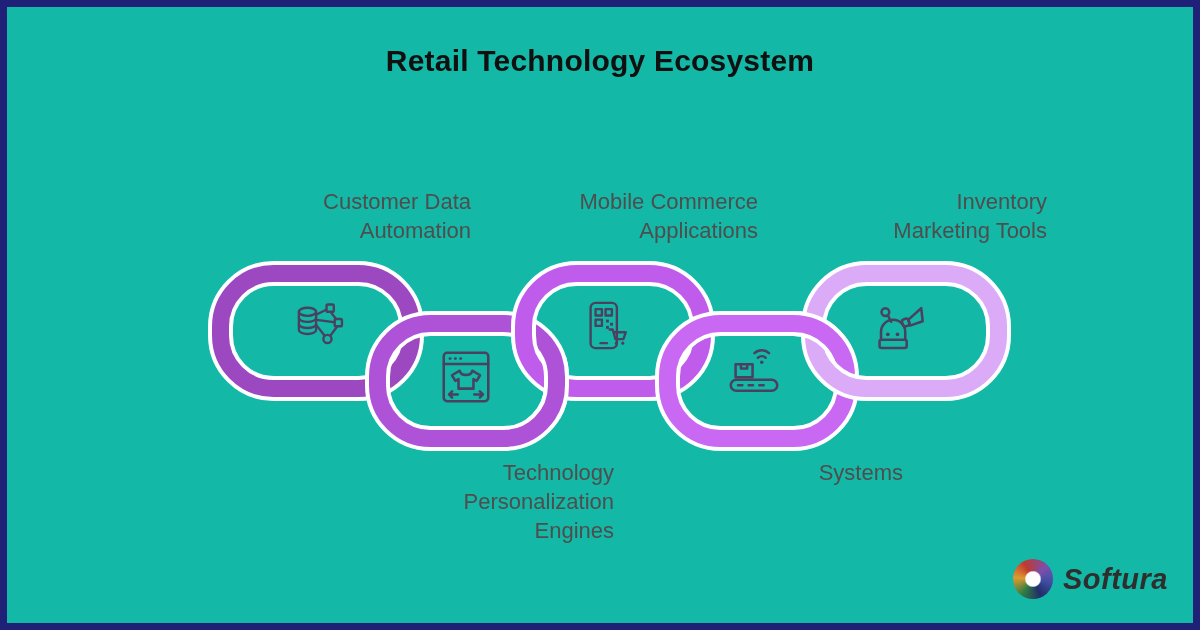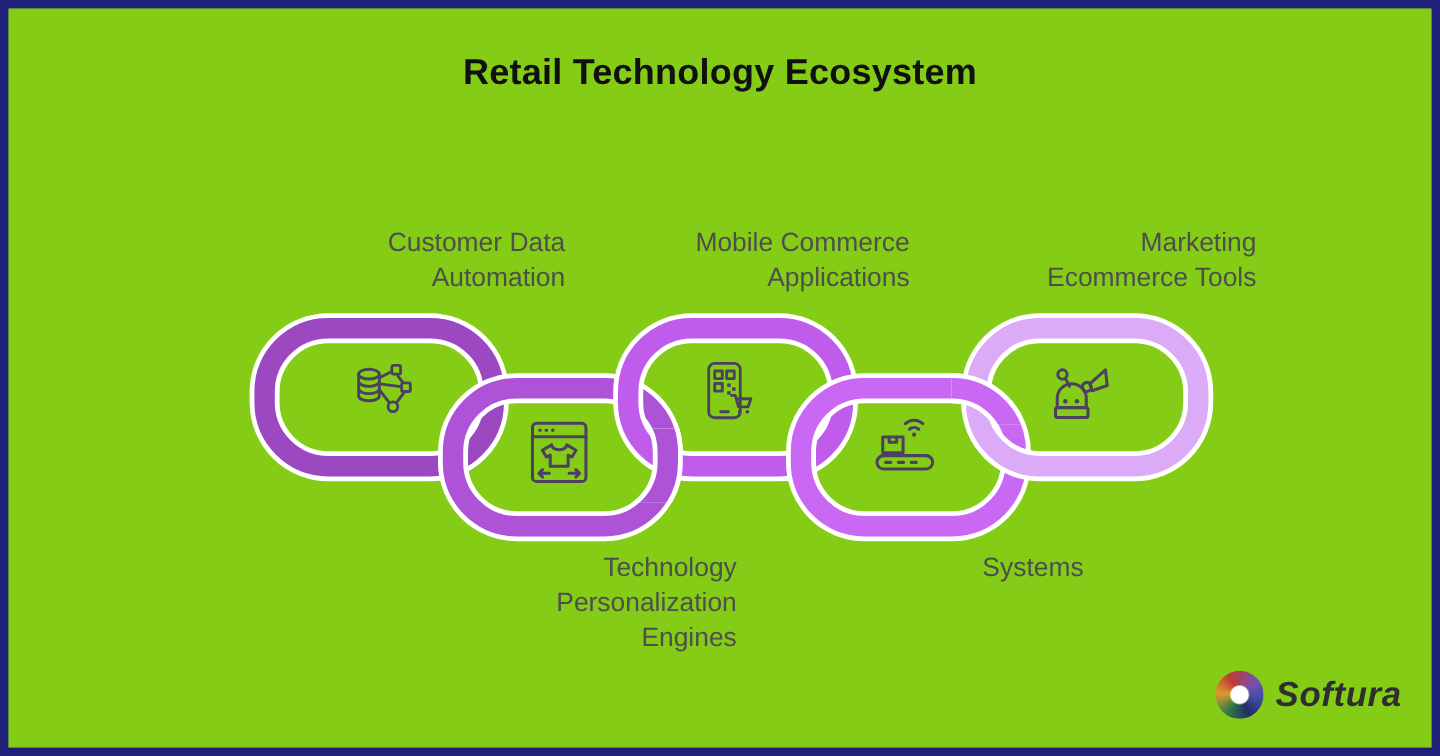--- a/index.html
+++ b/index.html
@@ -1,17 +1,17 @@
 <!DOCTYPE html>
 <html><head>
 <meta charset="utf-8">
 <style>
   html,body{margin:0;padding:0;background:#fff;}
   .canvas{position:relative;width:1200px;height:630px;box-sizing:border-box;
-          border:7px solid #1f2178;background:#84cc16;overflow:hidden;
+          border:7px solid #1f2178;background:#14b8a6;overflow:hidden;
           font-family:"Liberation Sans",sans-serif;}
   .title{position:absolute;top:36px;left:0;right:0;text-align:center;
          font-size:30px;line-height:36px;font-weight:700;color:#101010;letter-spacing:.2px;}
   .label{position:absolute;text-align:right;color:#4e4e4e;font-size:22px;line-height:29px;
          width:300px;transform:translateX(-50%);}
   .label .line{display:block;}
   .chain-svg{position:absolute;left:0;top:0;}
   .icon{position:absolute;}
   .icon svg{width:100%;height:100%;display:block;}
   .logo{position:absolute;right:25px;bottom:24px;display:flex;align-items:center;gap:10px;justify-content:center;}
@@ -155,22 +155,22 @@
     <span class="line">Customer Data</span>
     <span class="line">Automation</span>
   </div>
 
   <div class="label" style="left:601px;top:180px;">
     <span class="line">Mobile Commerce</span>
     <span class="line">Applications</span>
   </div>
 
   <div class="label" style="left:890px;top:180px;">
-    <span class="line">Marketing</span>
-    <span class="line">Ecommerce Tools</span>
+    <span class="line">Inventory</span>
+    <span class="line">Marketing Tools</span>
   </div>
 
   <div class="label" style="left:457px;top:451px;">
     <span class="line">Technology</span>
     <span class="line">Personalization</span>
     <span class="line">Engines</span>
   </div>
 
   <div class="label" style="left:746px;top:451px;">
     <span class="line">Systems</span>

